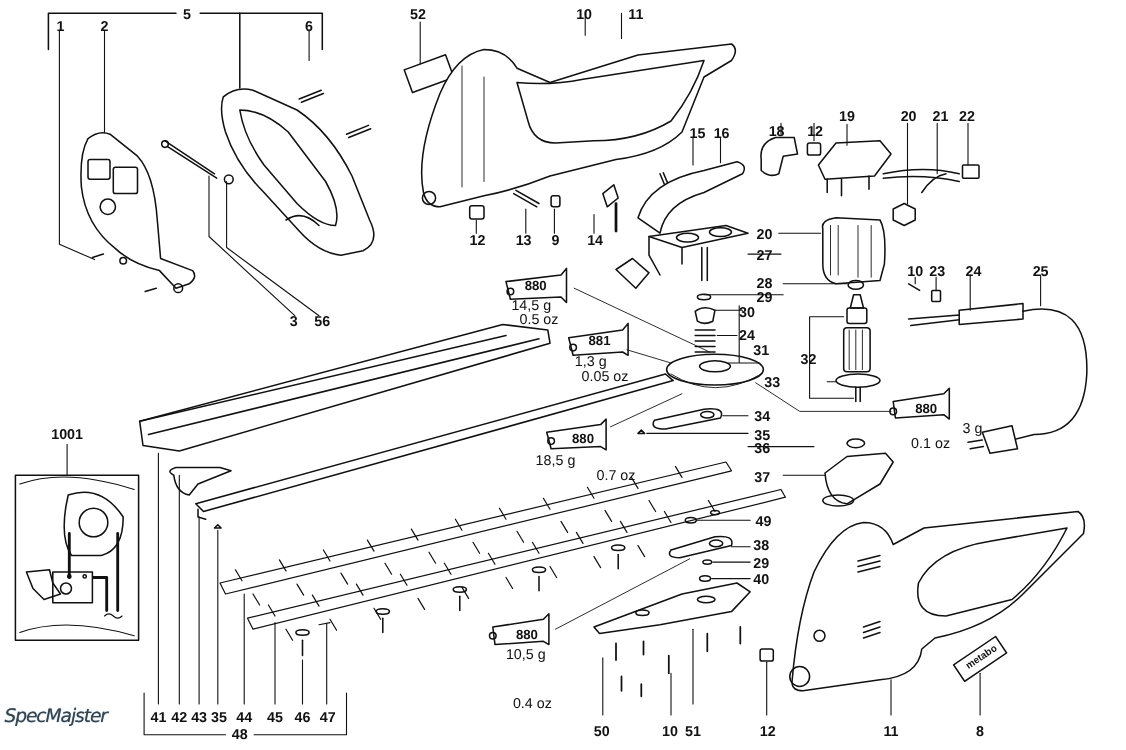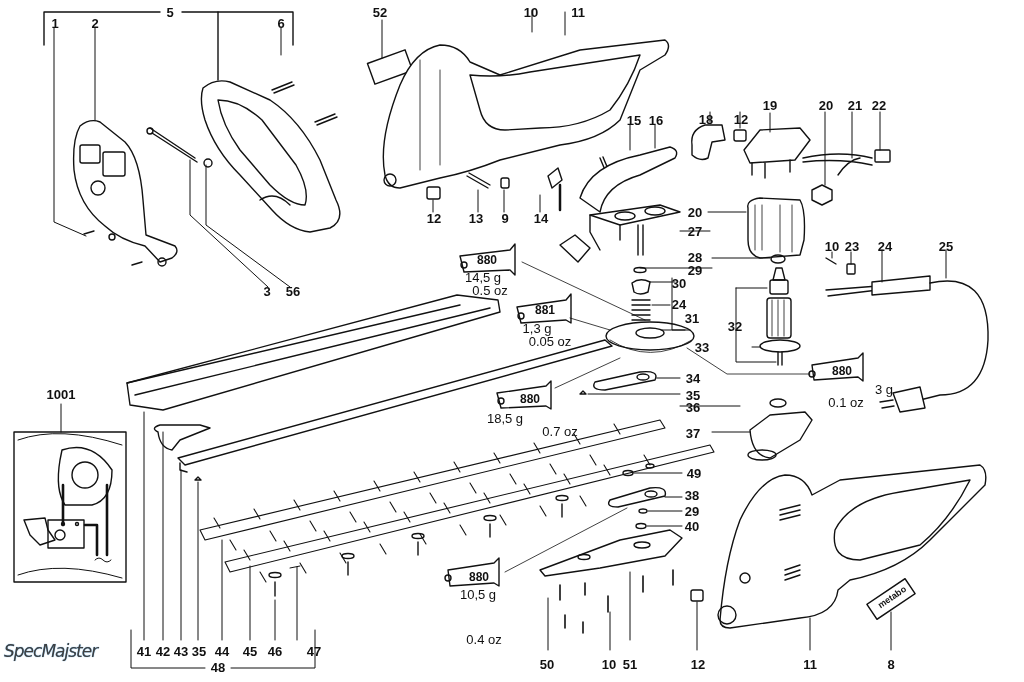--- a/index.html
+++ b/index.html
@@ -328,21 +328,21 @@
 <div class="lbl" style="left:693px; top:401px;">36</div>
 <div class="lbl" style="left:693px; top:427px;">37</div>
 <div class="lbl" style="left:692px; top:489px;">38</div>
 <div class="lbl" style="left:692px; top:520px;">40</div>
 <div class="lbl" style="left:144px; top:645px;">41</div>
 <div class="lbl" style="left:163px; top:645px;">42</div>
 <div class="lbl" style="left:181px; top:645px;">43</div>
 <div class="lbl" style="left:222px; top:645px;">44</div>
 <div class="lbl" style="left:250px; top:645px;">45</div>
 <div class="lbl" style="left:275px; top:645px;">46</div>
-<div class="lbl" style="left:298px; top:645px;margin-left:16px;">47</div>
+<div class="lbl" style="left:298px; top:645px;">47</div>
 <div class="lbl" style="left:218px; top:661px;">48</div>
 <div class="lbl" style="left:694px; top:467px;">49</div>
 <div class="lbl" style="left:547px; top:658px;">50</div>
 <div class="lbl" style="left:630px; top:658px;">51</div>
 <div class="lbl" style="left:380px; top:6px;text-align:right;">52</div>
 <div class="lbl" style="left:293px; top:285px;">56</div>
 <div class="lbl" style="left:679px; top:298px;">24</div>
 <div class="lbl" style="left:61px; top:388px;">1001</div>
 
 <div class="tube-num" style="left:487px; top:260px;">880</div>

